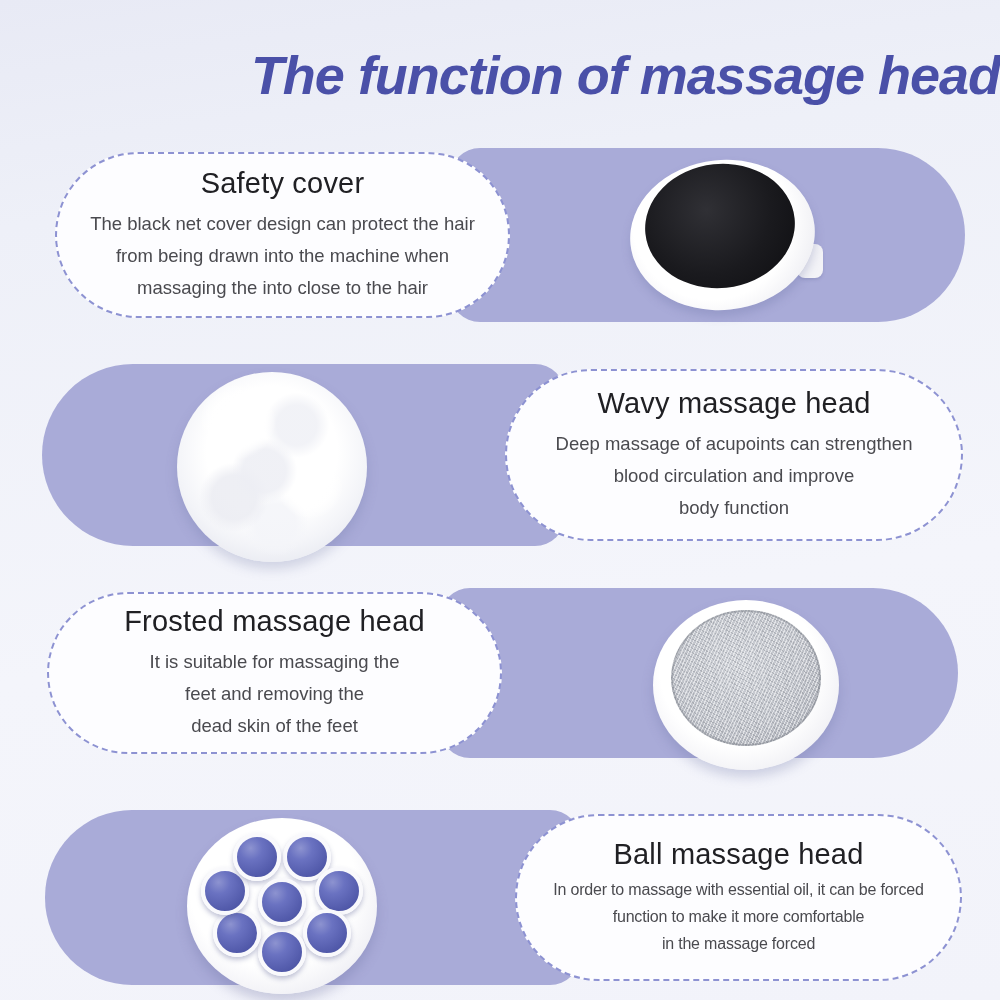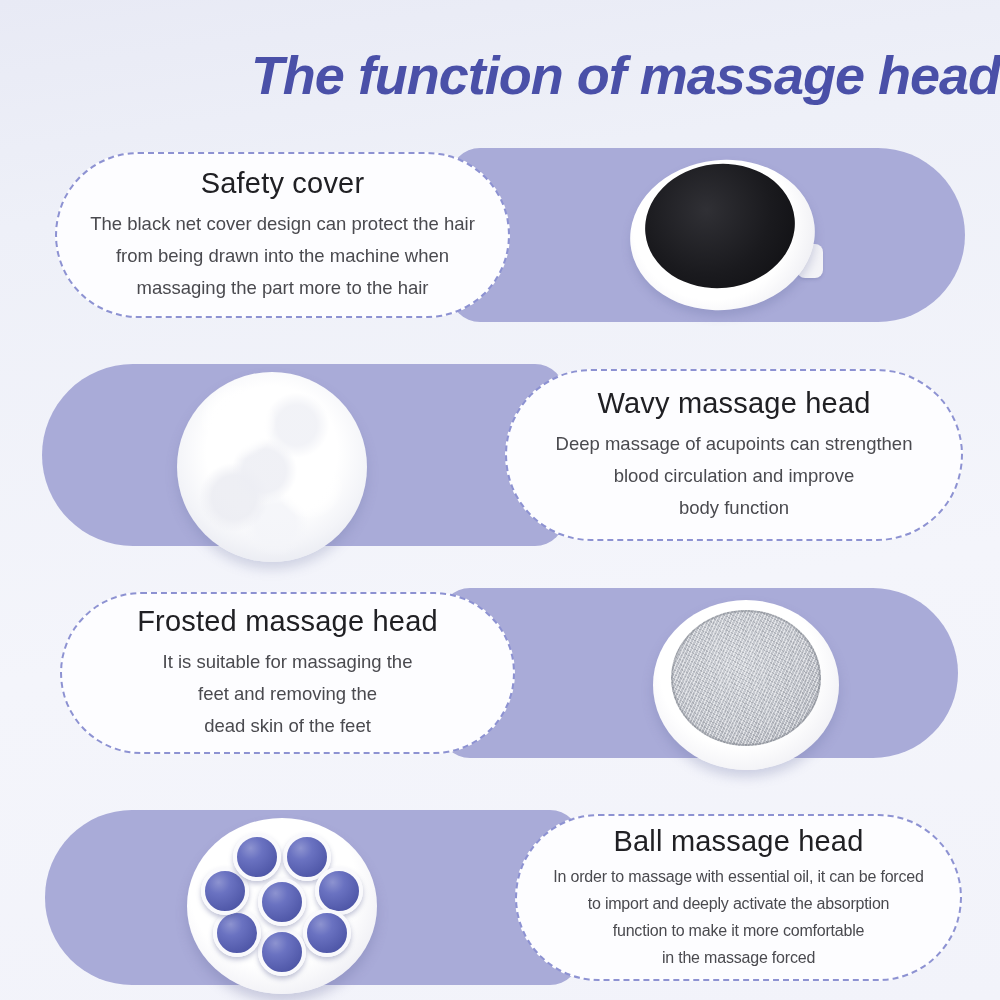--- a/index.html
+++ b/index.html
@@ -36,21 +36,21 @@
   
   .card{
     position:absolute;
     background:var(--card_bg,#fdfdff);
     border:2px dashed var(--dash,#8d92d2);
     display:flex;flex-direction:column;justify-content:center;align-items:center;
     box-sizing:border-box;
   }
   .s1 .card{left:0;top:4px;width:455px;height:166px;border-radius:83px;}
   .s2 .card{right:0;top:5px;width:458px;height:172px;border-radius:86px;}
-  .s3 .card{left:15px;top:4px;width:455px;height:162px;border-radius:81px;}
+  .s3 .card{left:2px;top:4px;width:455px;height:162px;border-radius:81px;}
   .s4 .card{right:0;top:4px;width:447px;height:167px;border-radius:84px;}
 
   .card h2{
     margin:0 0 8px 0;
     font-size:29px;font-weight:normal;
     color:var(--heading,#202024);
     letter-spacing:0.2px;
   }
   .s4 .card h2{margin-bottom:5px;}
   .card .line{
@@ -117,21 +117,21 @@
 <div class="canvas">
 
   <h1 class="page-title">The function of massage head</h1>
 
   <section class="row s1">
     <div class="band"></div>
     <div class="card">
       <h2>Safety cover</h2>
       <p class="line">The black net cover design can protect the hair</p>
       <p class="line">from being drawn into the machine when</p>
-      <p class="line">massaging the part more to the hair</p>
+      <p class="line">massaging the into close to the hair</p>
     </div>
     <div class="prod prod-safety">
       <div class="sc-tab"></div>
       <div class="sc-base"></div>
       <div class="sc-net"></div>
     </div>
   </section>
 
   <section class="row s2">
     <div class="band"></div>
@@ -167,19 +167,18 @@
       <div class="ball b3"></div>
       <div class="ball b4"></div>
       <div class="ball b5"></div>
       <div class="ball b6"></div>
       <div class="ball b7"></div>
       <div class="ball b8"></div>
     </div>
     <div class="card">
       <h2>Ball massage head</h2>
       <p class="line">In order to massage with essential oil, it can be forced</p>
-      <p class="line">to import and deeply activate the absorption</p>
       <p class="line">function to make it more comfortable</p>
       <p class="line">in the massage forced</p>
     </div>
   </section>
 
 </div>
 
 </body></html>

